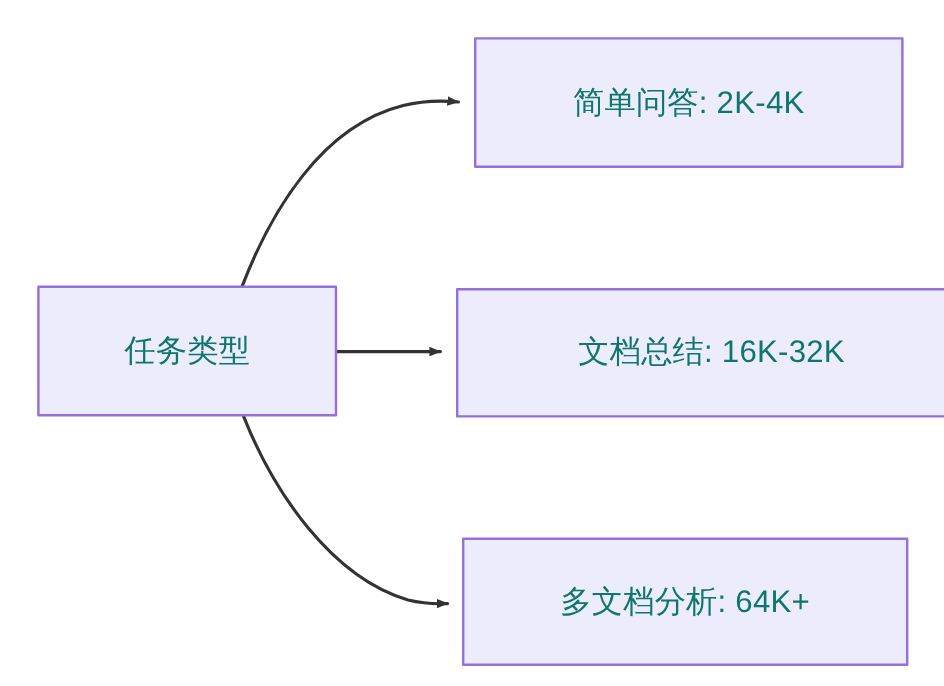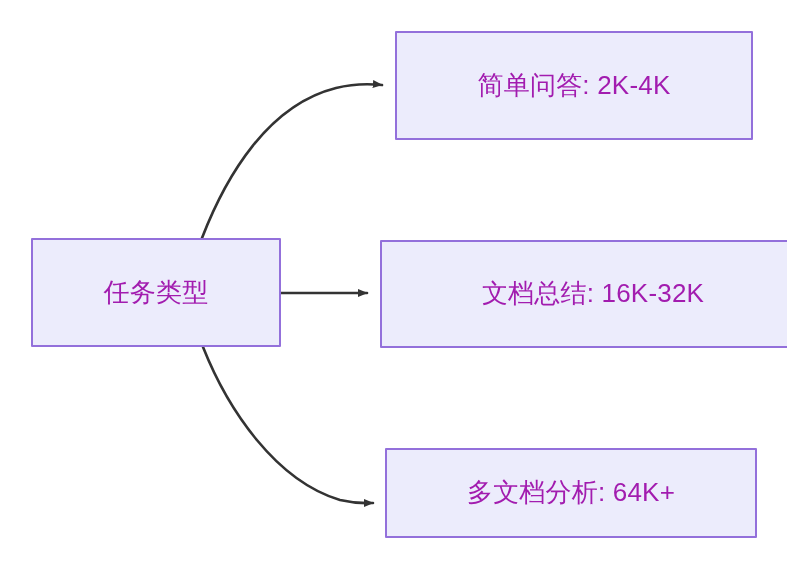--- a/index.html
+++ b/index.html
@@ -31,34 +31,34 @@
     box-sizing: border-box;
     background: #ececfc;
     border: 2px solid #9370db;
     border-radius: 1px;
     display: flex;
     align-items: center;
     justify-content: center;
     z-index: 2;
   }
   .node-label {
-    color: #a21caf;
+    color: #0f766e;
     font-size: 26px;
     line-height: 1.2;
     font-weight: 400;
     letter-spacing: 0.2px;
     white-space: nowrap;
     text-align: center;
     font-family: "Liberation Sans", "DejaVu Sans", sans-serif;
   }
   
   #node-root      { left: 31px;  top: 238px; width: 250px; height: 109px; }
   #node-simple-qa { left: 395px; top: 31px;  width: 358px; height: 109px; }
   #node-doc-sum   { left: 380px; top: 240px; width: 426px; height: 108px; }
-  #node-multi-doc { left: 385px; top: 448px; width: 372px; height: 90px; }
+  #node-multi-doc { left: 385px; top: 448px; width: 372px; height: 107px; }
 </style>
 </head>
 <body>
 
 <div id="diagram-canvas">
 
   <svg id="edge-layer" viewBox="0 0 787 572">
     <defs>
       <marker id="arrowhead" markerWidth="10" markerHeight="8" refX="9.2" refY="4" orient="auto" markerUnits="userSpaceOnUse">
         <path d="M 0 0 L 10 4 L 0 8 z" fill="#333333"></path>

